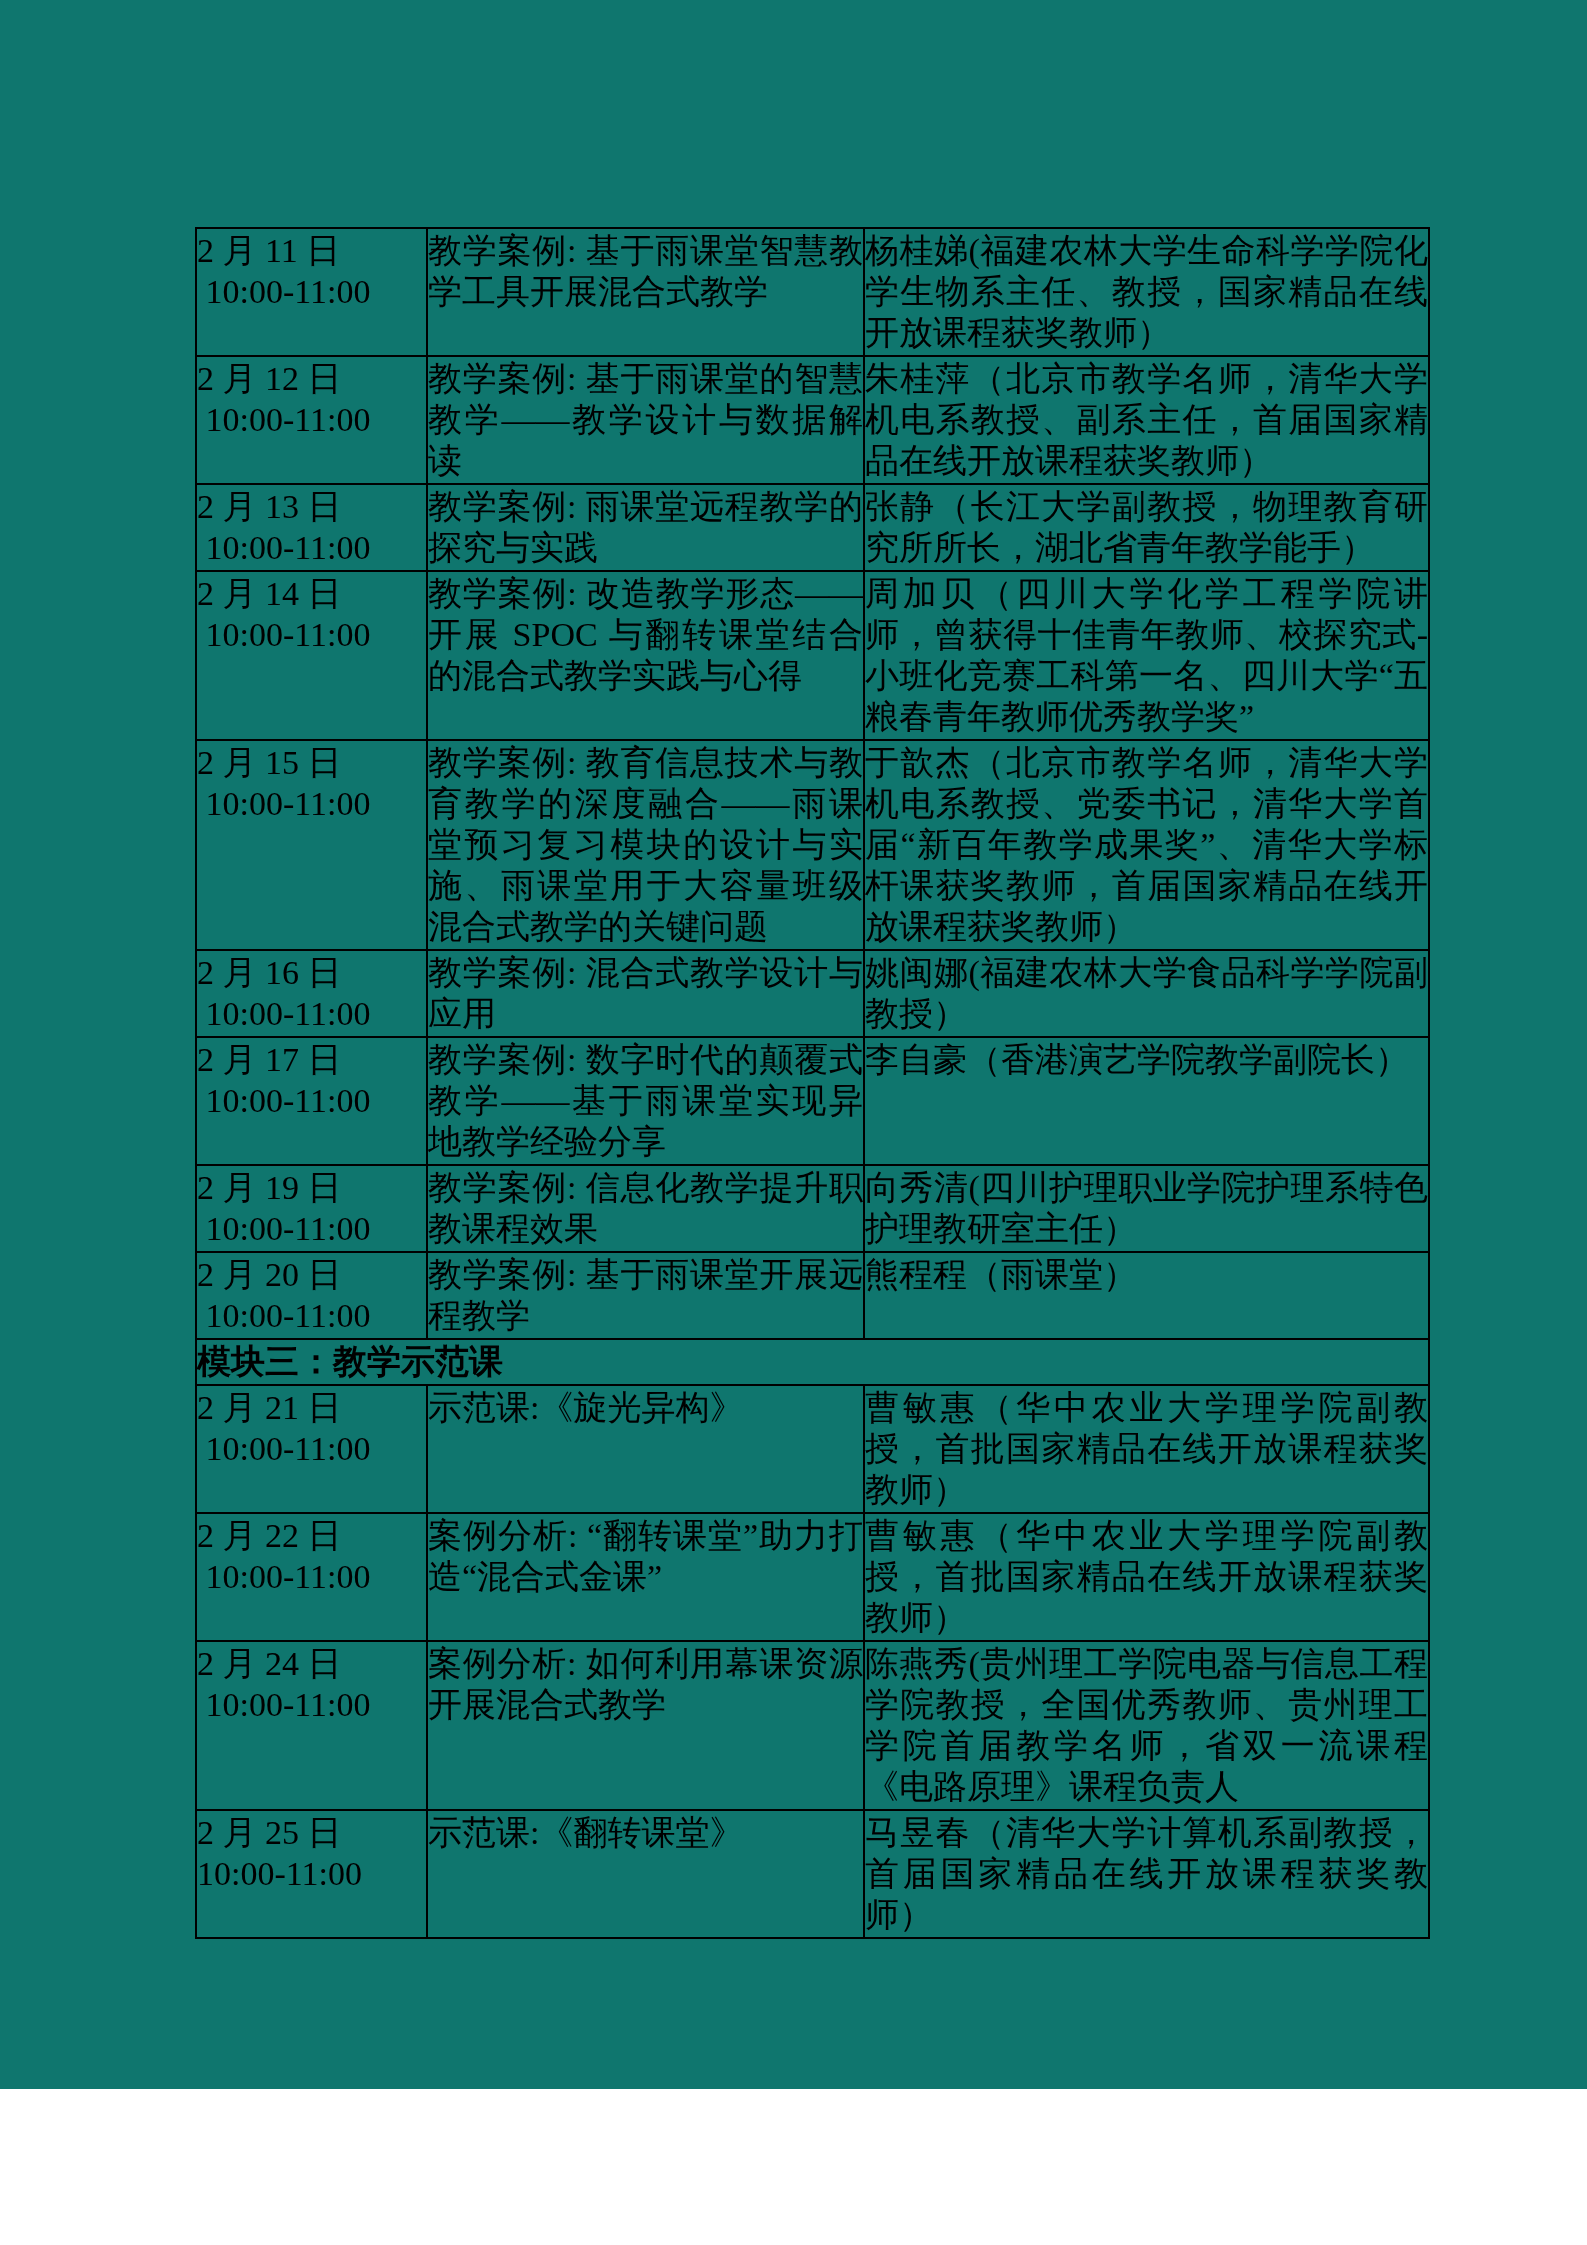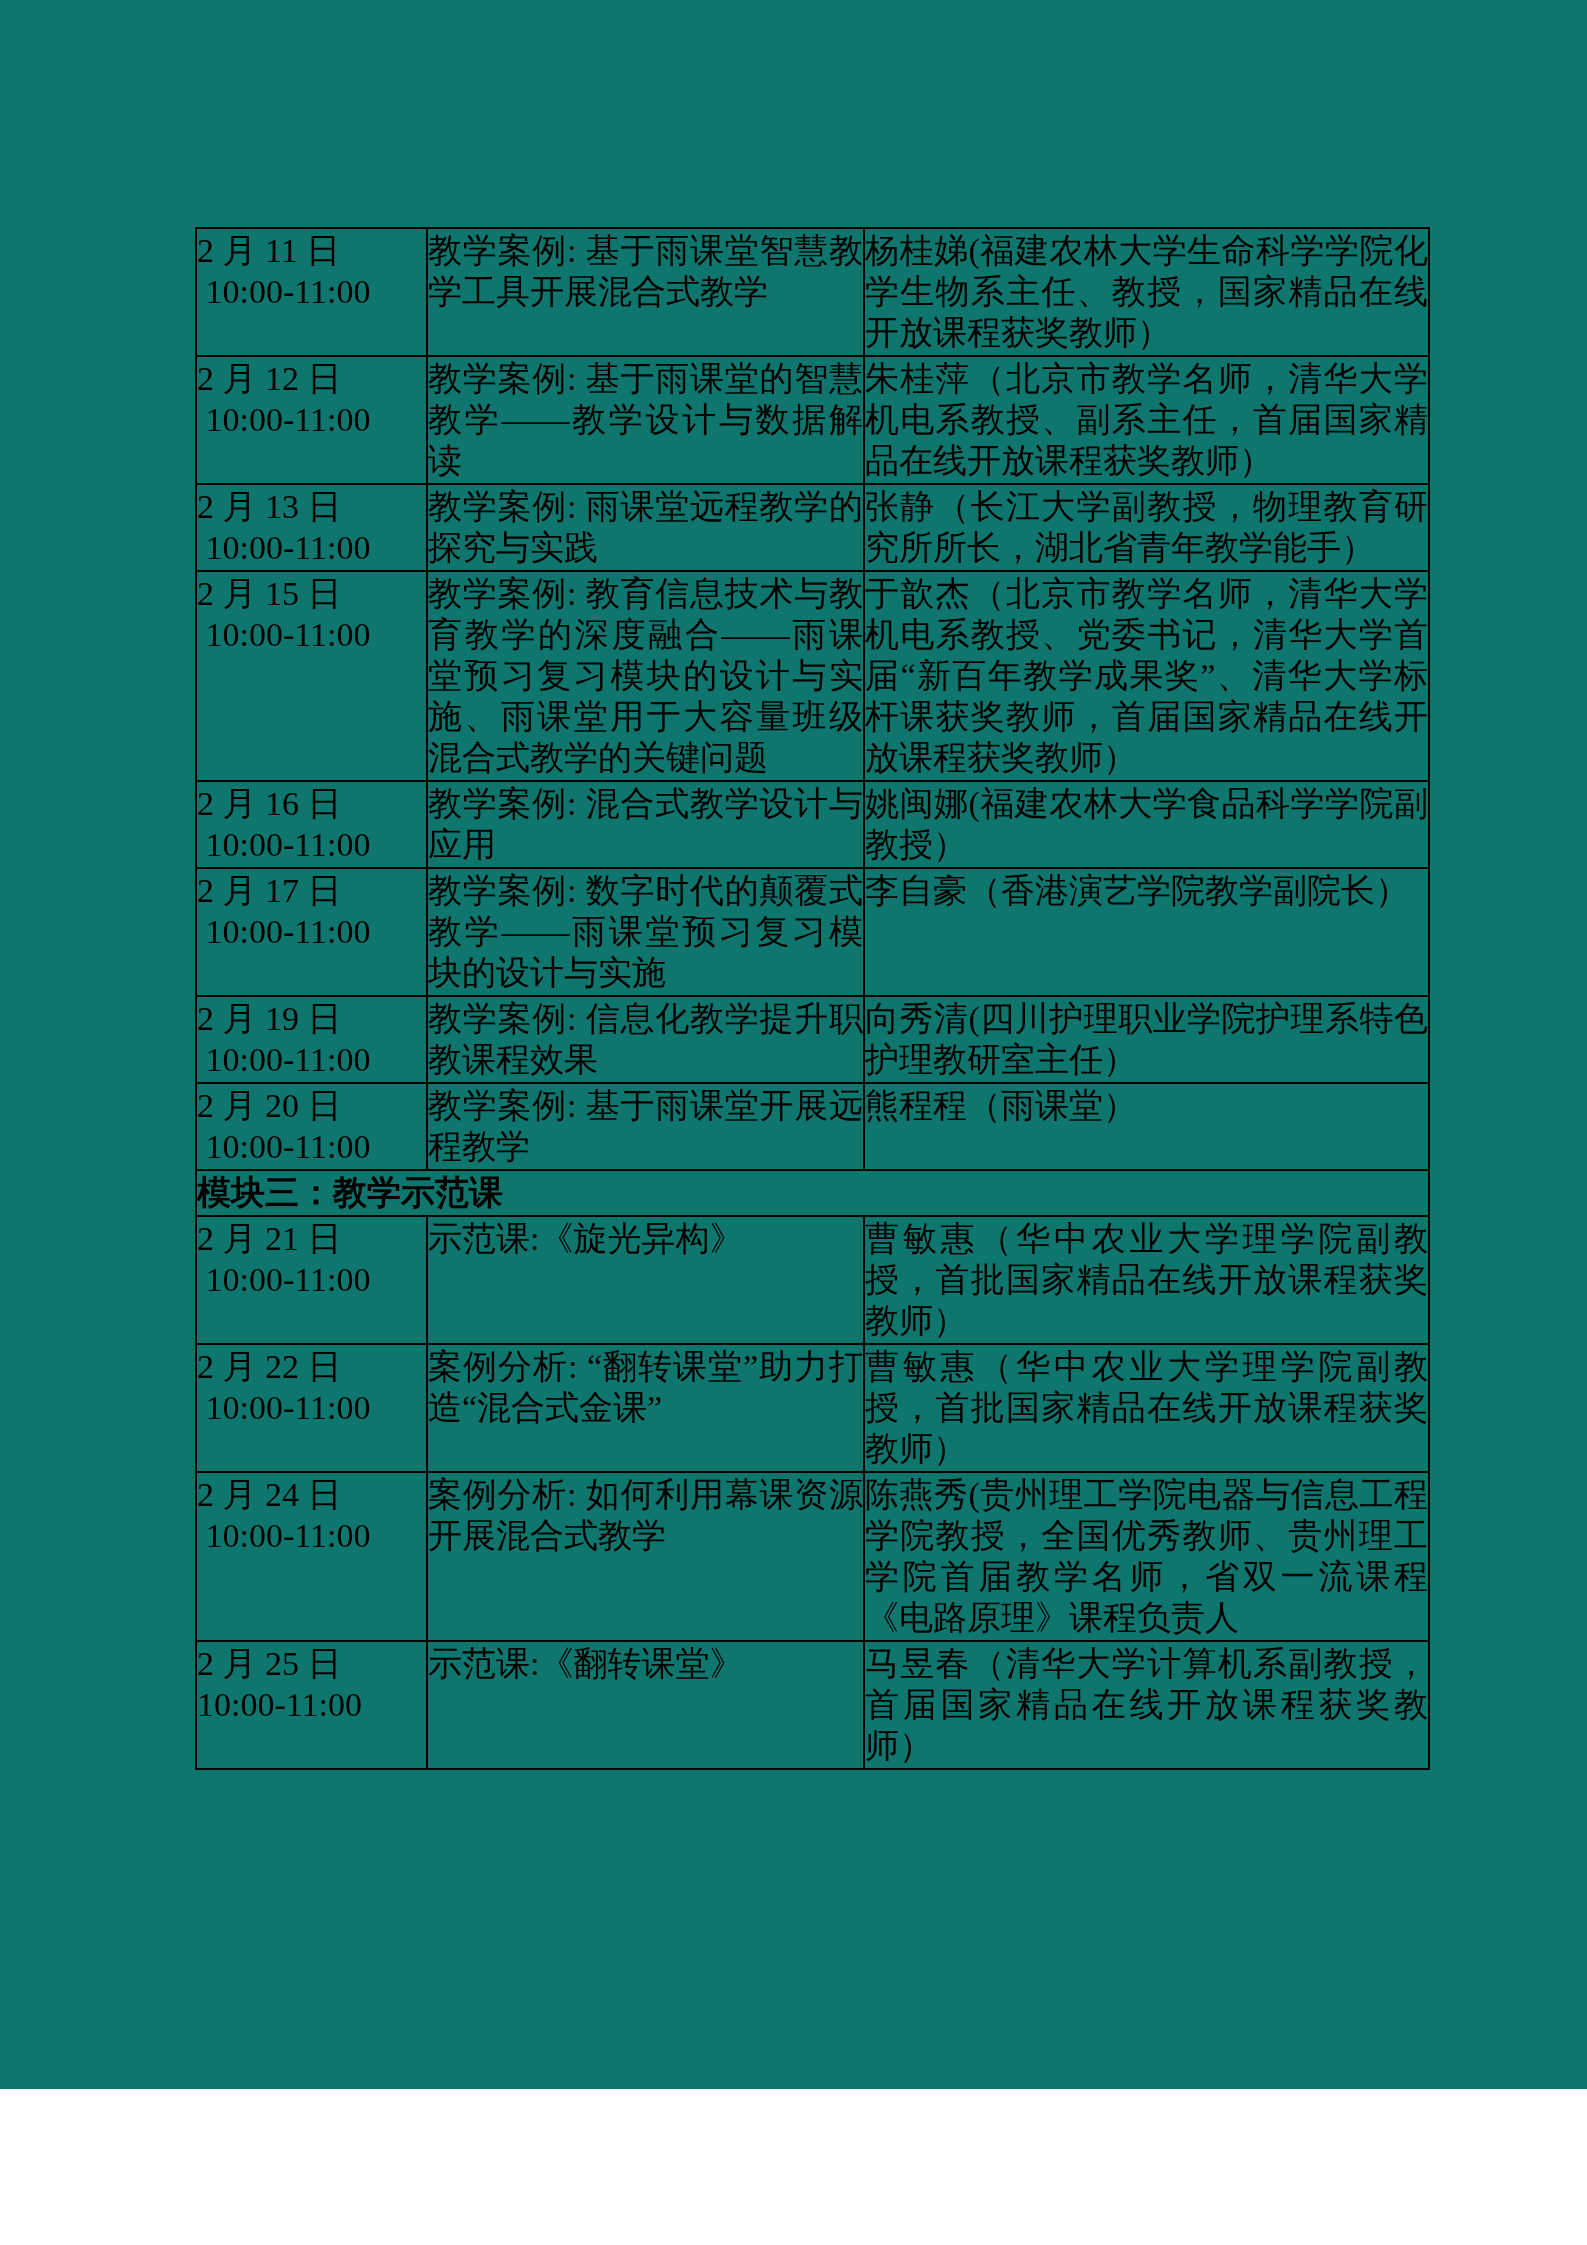--- a/index.html
+++ b/index.html
@@ -92,39 +92,45 @@
     <td class="c-instructor">朱桂萍（北京市教学名师，清华大学机电系教授、副系主任，首届国家精品在线开放课程获奖教师）</td>
   </tr>
 
   <tr>
     <td class="c-date">2 月 13 日
  10:00-11:00</td>
     <td class="c-topic">教学案例: 雨课堂远程教学的探究与实践</td>
     <td class="c-instructor">张静（长江大学副教授，物理教育研究所所长，湖北省青年教学能手）</td>
   </tr>
 
+  <tr>
+    <td class="c-date">2 月 14 日
+ 10:00-11:00</td>
+    <td class="c-topic">教学案例: 改造教学形态——开展 SPOC 与翻转课堂结合的混合式教学实践与心得</td>
+    <td class="c-instructor">周加贝（四川大学化学工程学院讲师，曾获得十佳青年教师、校探究式-小班化竞赛工科第一名、四川大学“五粮春青年教师优秀教学奖”</td>
+  </tr>
 
   <tr>
     <td class="c-date">2 月 15 日
  10:00-11:00</td>
     <td class="c-topic">教学案例: 教育信息技术与教育教学的深度融合——雨课堂预习复习模块的设计与实施、雨课堂用于大容量班级混合式教学的关键问题</td>
     <td class="c-instructor">于歆杰（北京市教学名师，清华大学机电系教授、党委书记，清华大学首届“新百年教学成果奖”、清华大学标杆课获奖教师，首届国家精品在线开放课程获奖教师）</td>
   </tr>
 
   <tr>
     <td class="c-date">2 月 16 日
  10:00-11:00</td>
     <td class="c-topic">教学案例: 混合式教学设计与应用</td>
     <td class="c-instructor">姚闽娜(福建农林大学食品科学学院副教授）</td>
   </tr>
 
   <tr>
     <td class="c-date">2 月 17 日
  10:00-11:00</td>
-    <td class="c-topic">教学案例: 数字时代的颠覆式教学——雨课堂预习复习模块的设计与实施</td>
+    <td class="c-topic">教学案例: 数字时代的颠覆式教学——基于雨课堂实现异地教学经验分享</td>
     <td class="c-instructor">李自豪（香港演艺学院教学副院长）</td>
   </tr>
 
 
   <tr>
     <td class="c-date">2 月 19 日
  10:00-11:00</td>
     <td class="c-topic">教学案例: 信息化教学提升职教课程效果</td>
     <td class="c-instructor">向秀清(四川护理职业学院护理系特色护理教研室主任）</td>
   </tr>

